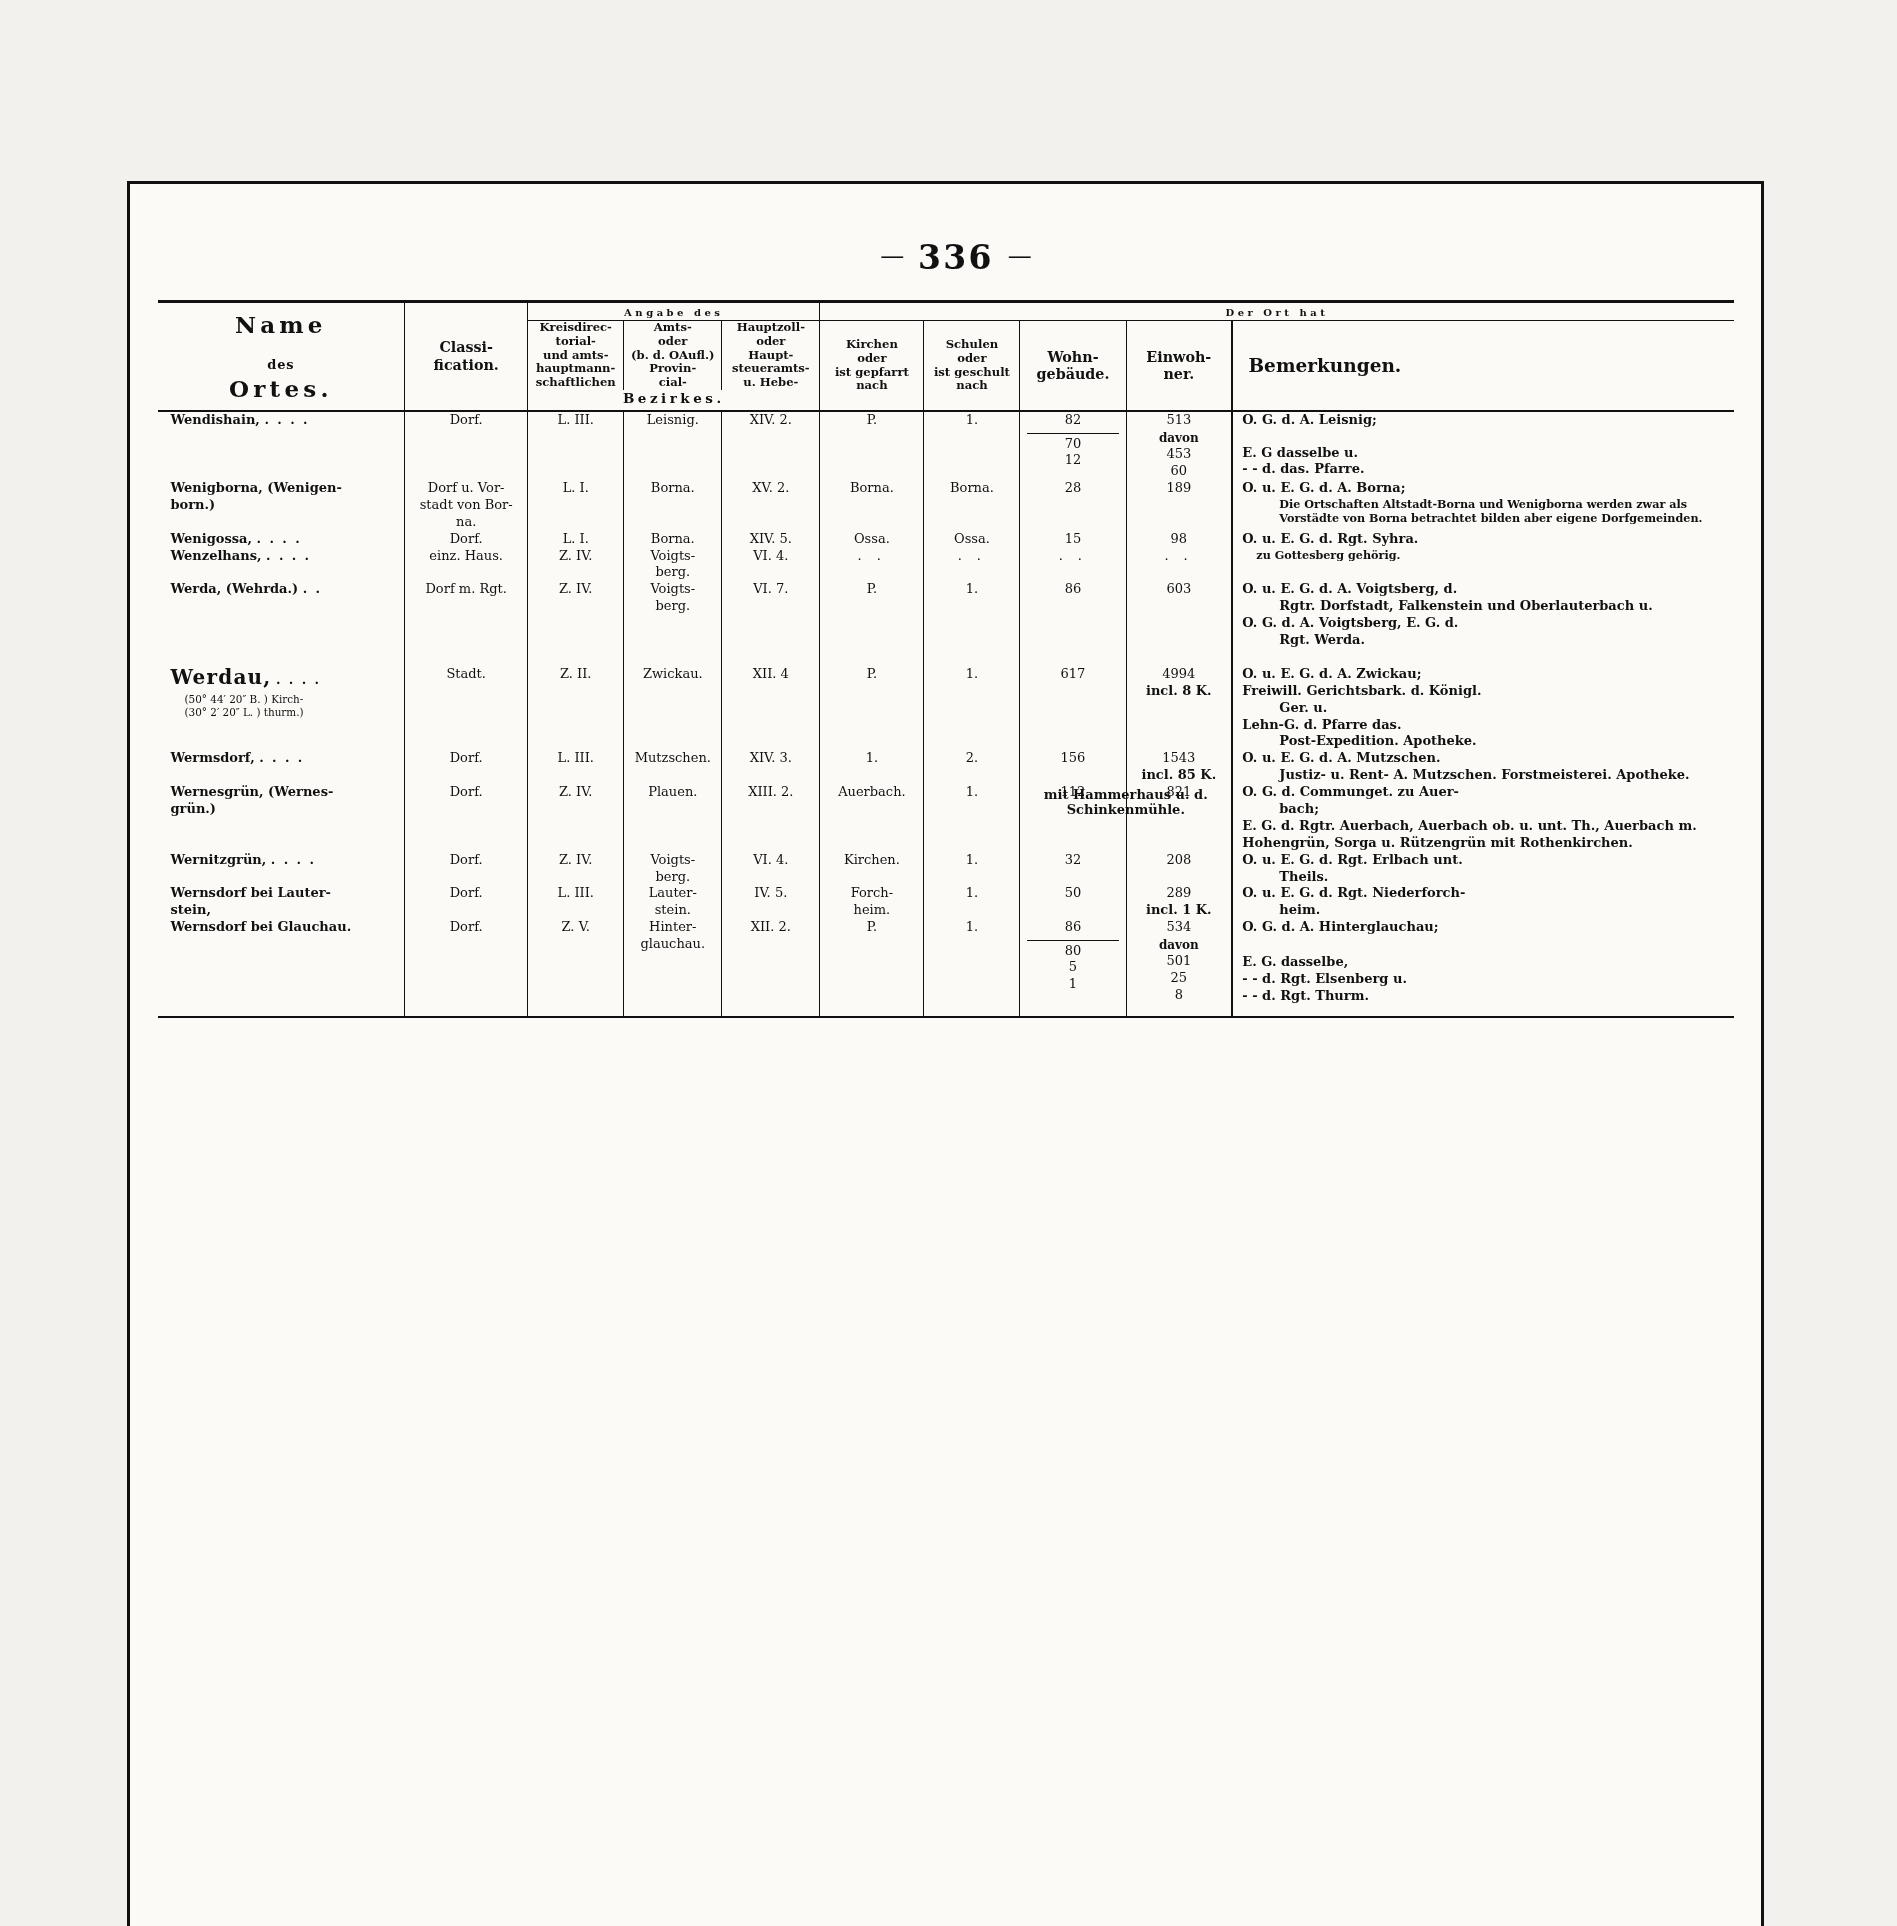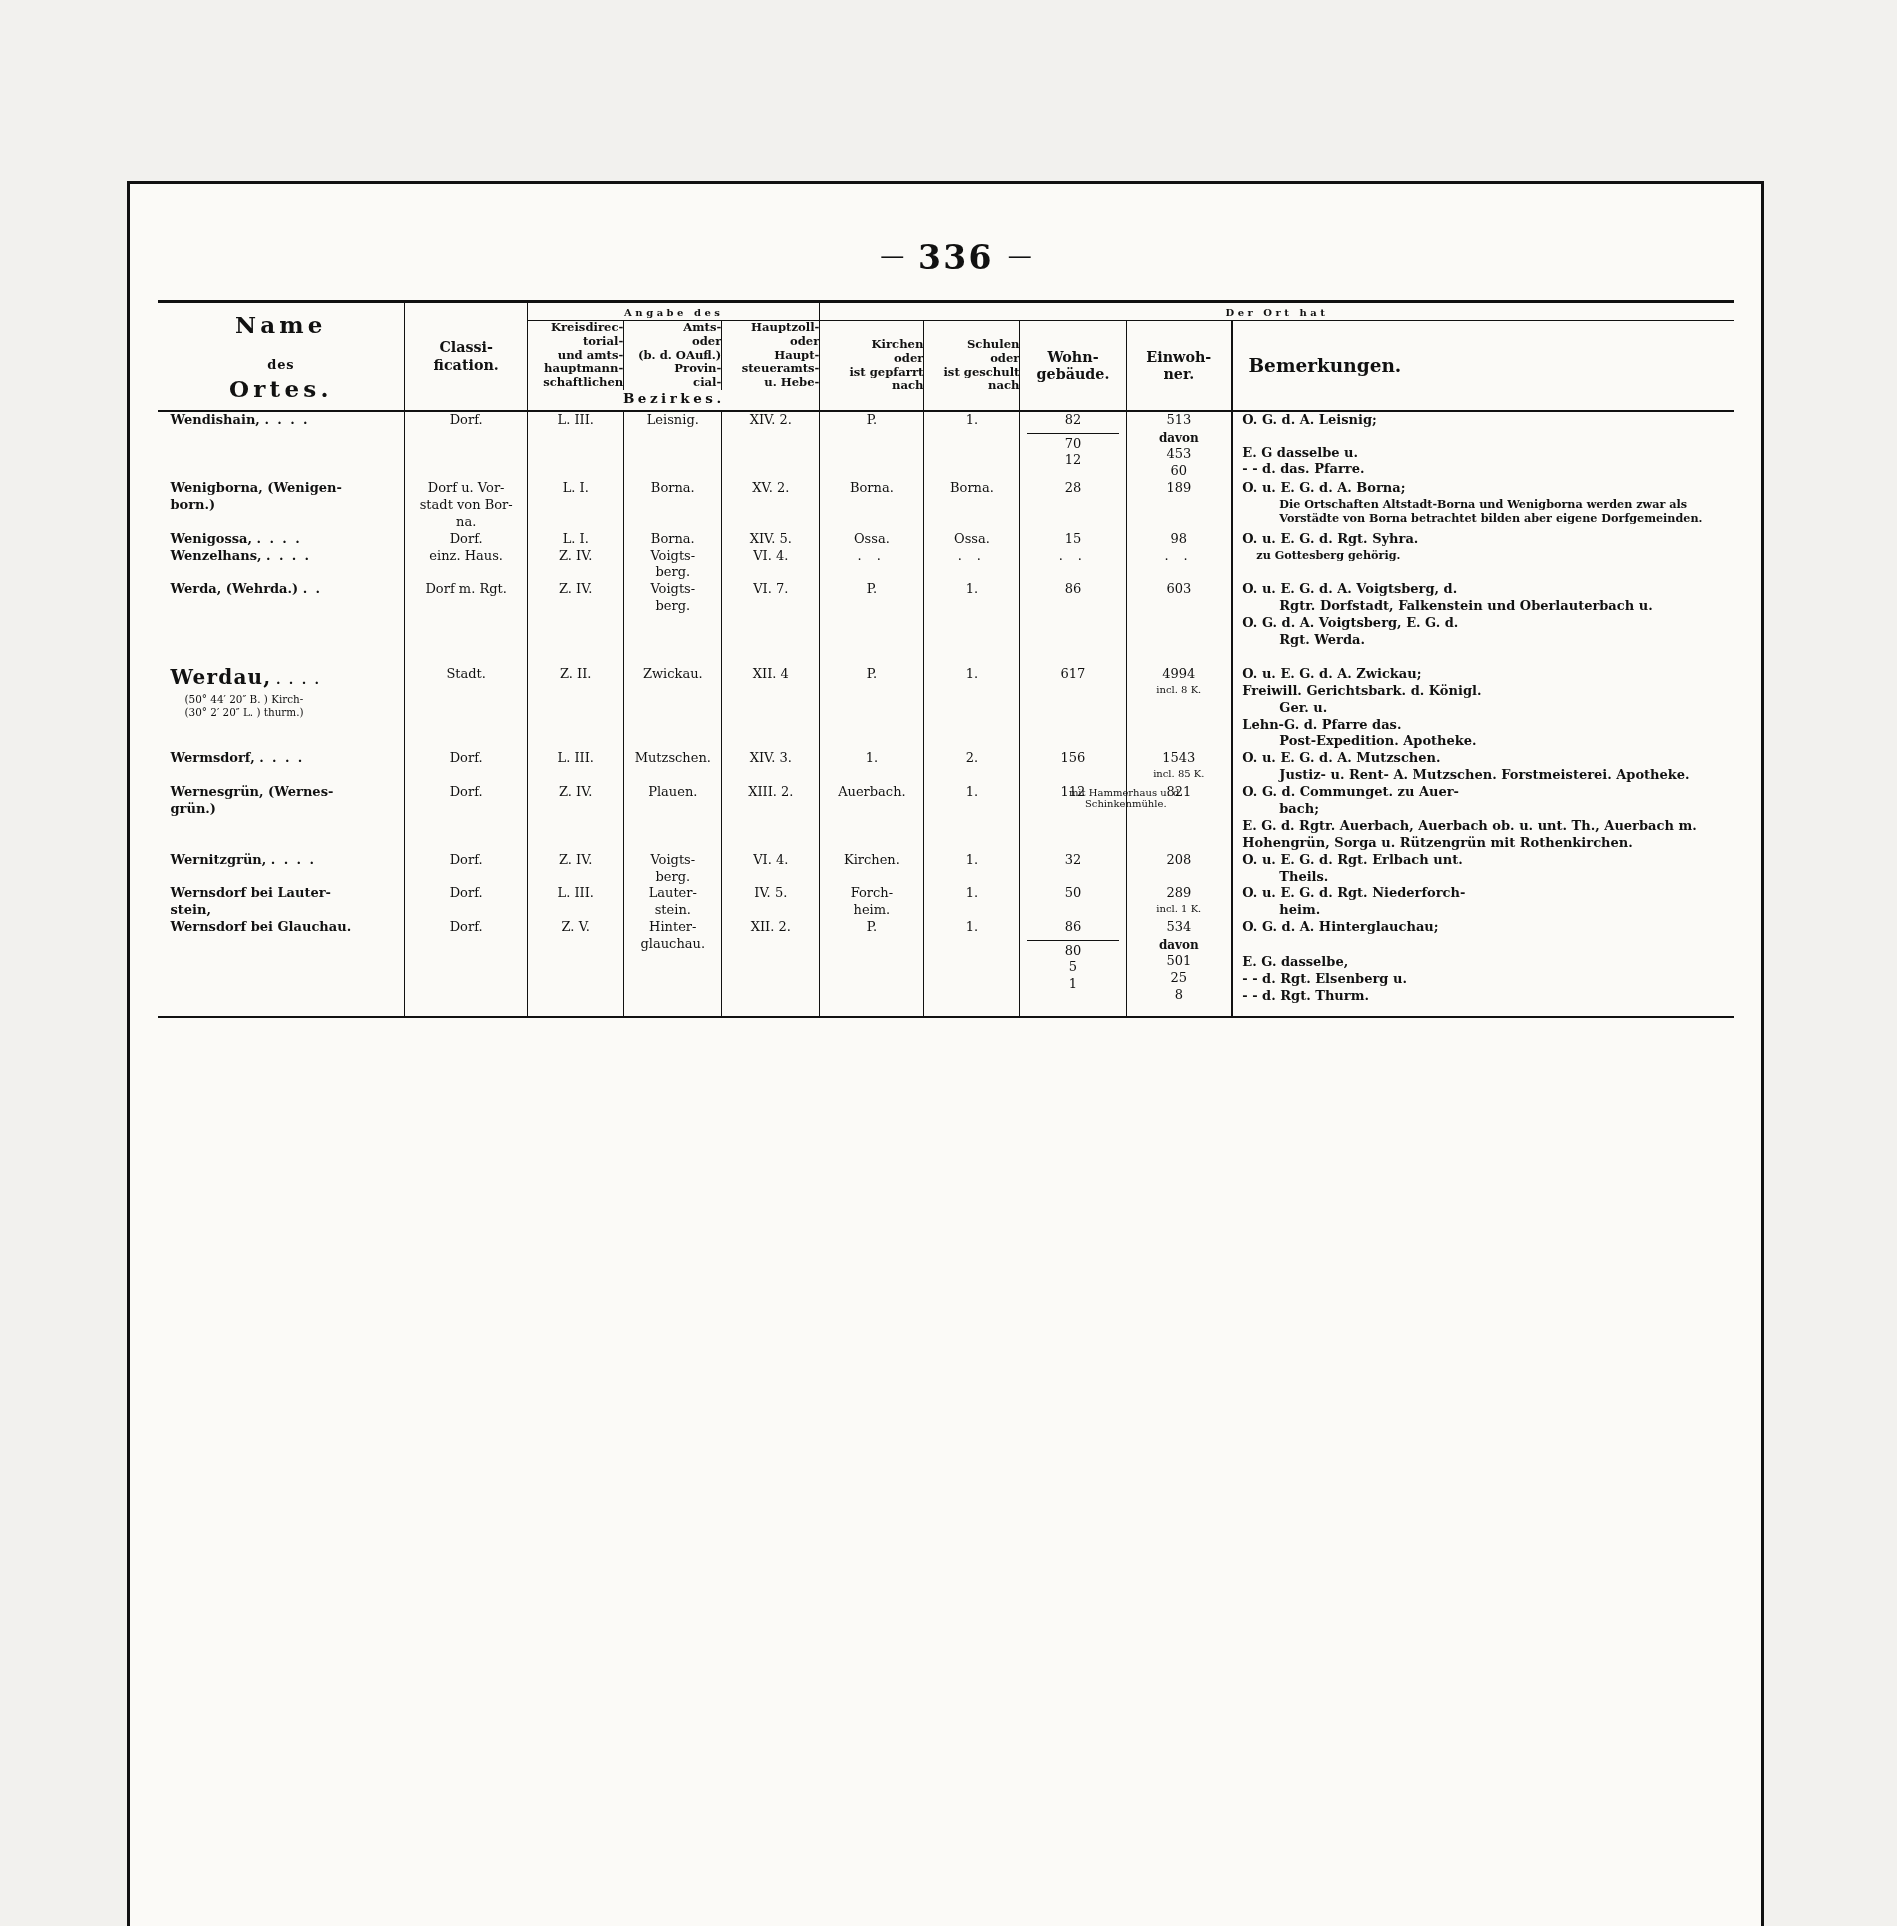--- a/index.html
+++ b/index.html
@@ -86,21 +86,20 @@
 
   .hdr-mid {
     font-size: 14.3px;
     line-height: 1.2;
     font-weight: bold;
   }
   .hdr-small {
     font-size: 11.6px;
     line-height: 1.18;
     font-weight: bold;
-    text-align: right;
   }
   .hdr-group {
     font-size: 10px;
     letter-spacing: 3.5px;
     font-weight: bold;
     text-align: center;
     padding: 3.9px 0 2.3px 0;
   }
   .hdr-sub {
     font-size: 13.5px;
@@ -155,23 +154,24 @@
     padding-left: 37px;
     text-indent: 0px;
   }
   .c-rem .small {
     font-size: 11.2px;
     line-height: 1.25;
     display: block;
     padding-left: 37px;
   }
   .sub {
-    font-size: 10px;
+    font-size: 13px;
     display: block;
     text-align: center;
+    font-weight: bold;
   }
   .davon {
     text-align: center;
     font-size: 12px;
     font-weight: bold;
     padding-top: 1.5px;
   }
 
   .hr-inline {
     border-top: 1.2px solid #111;

